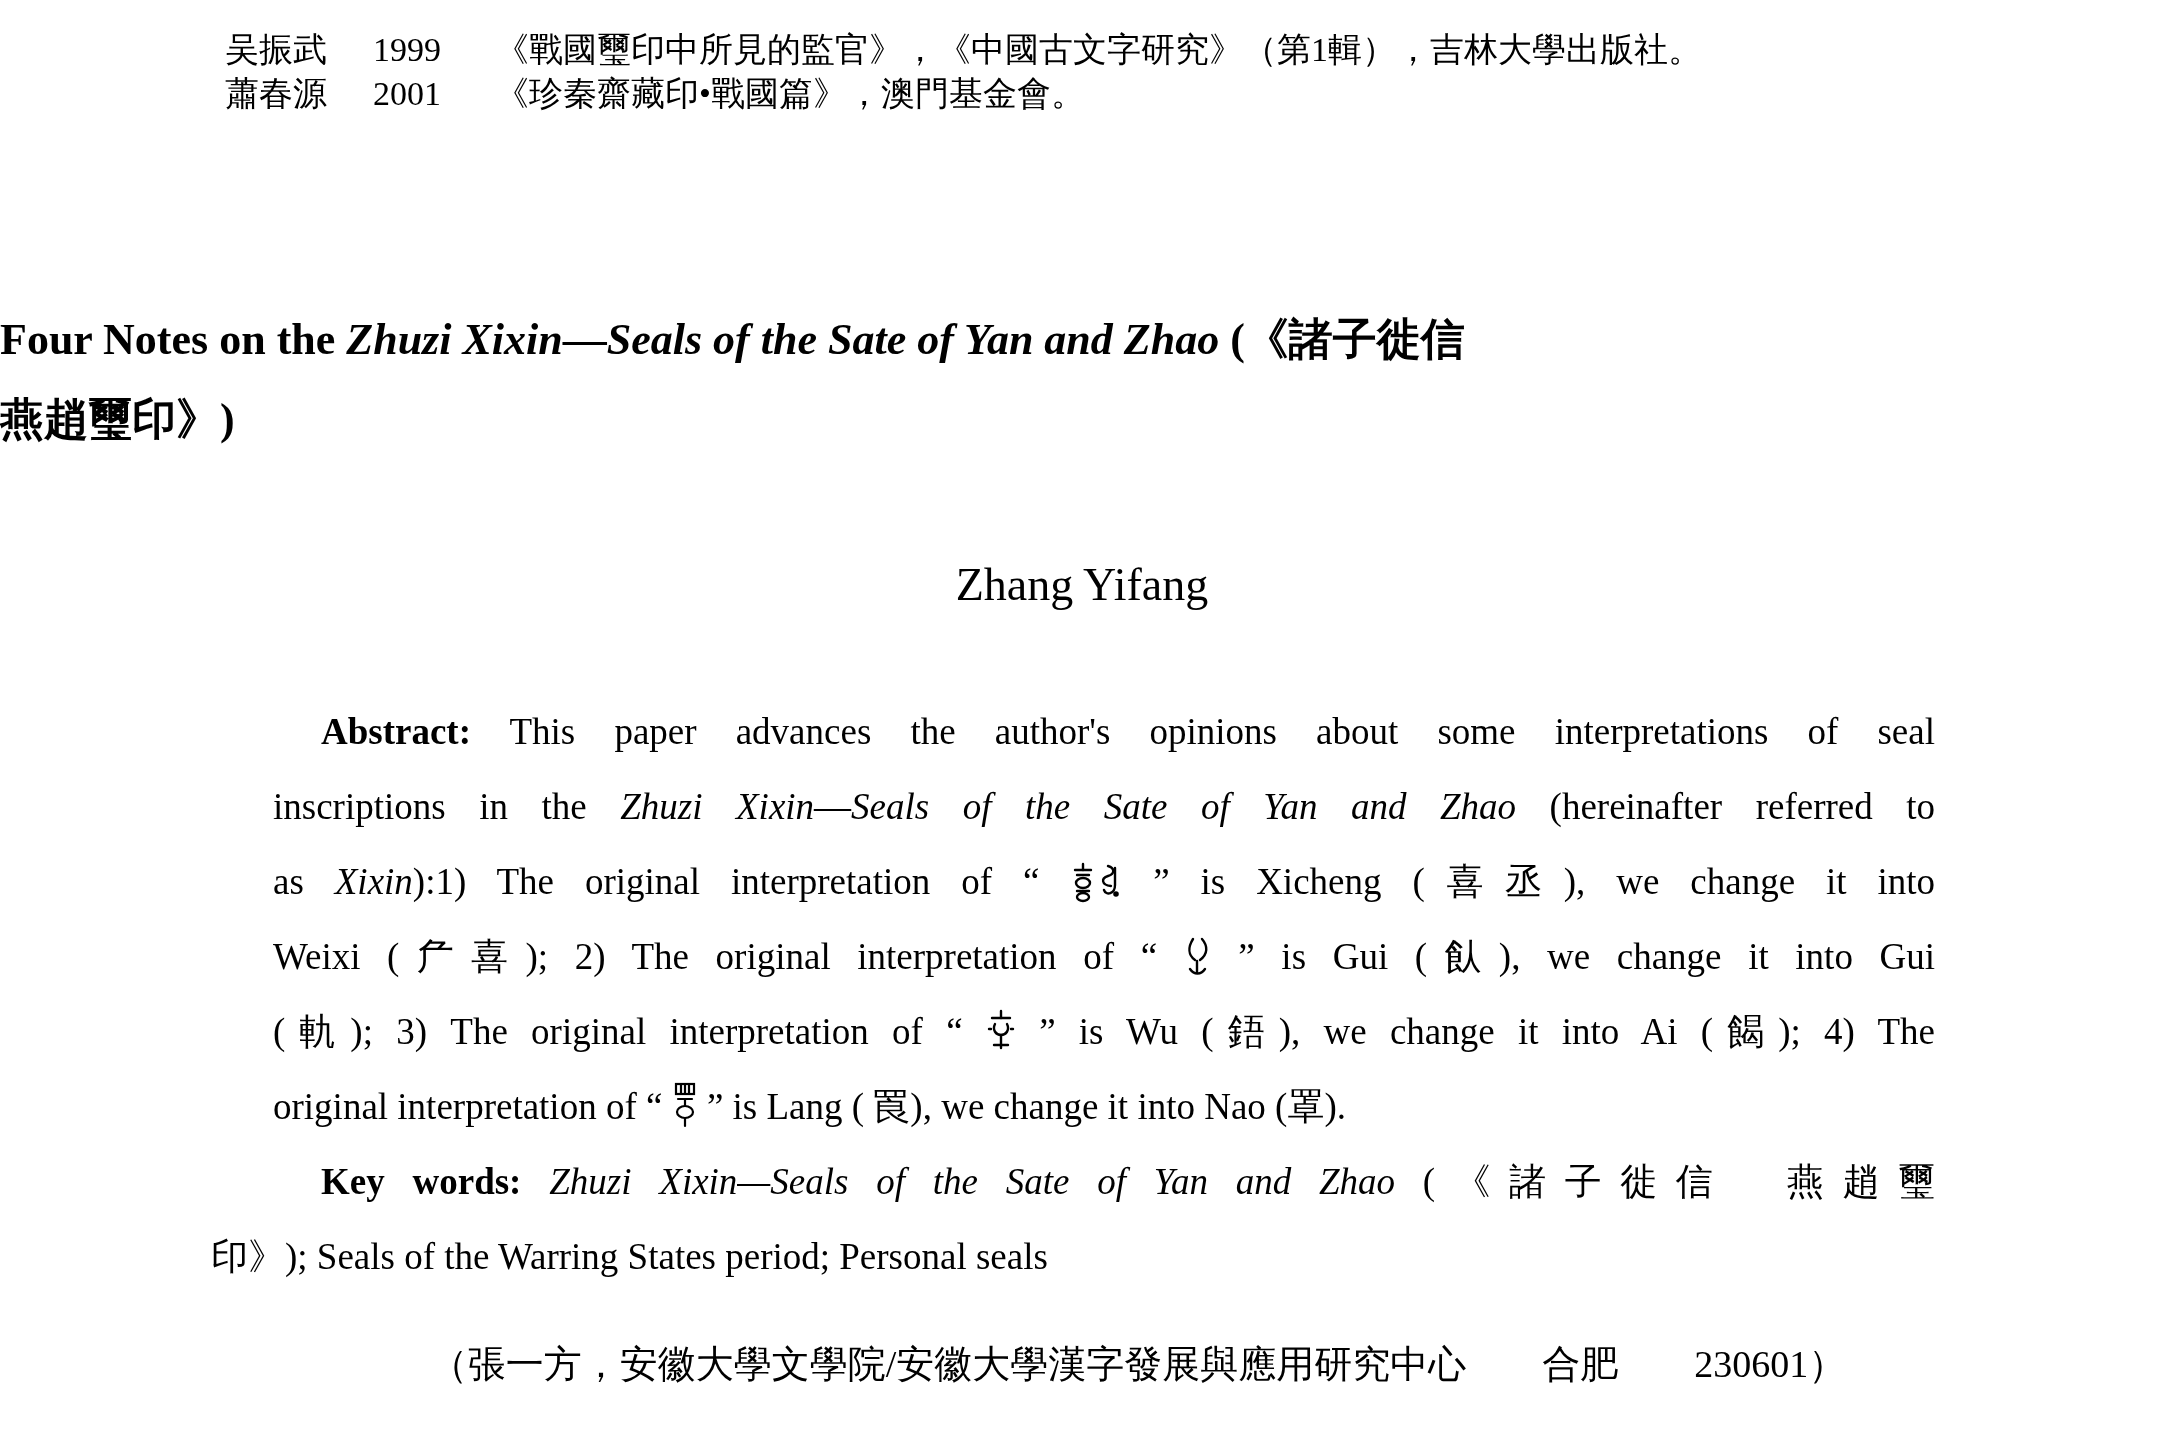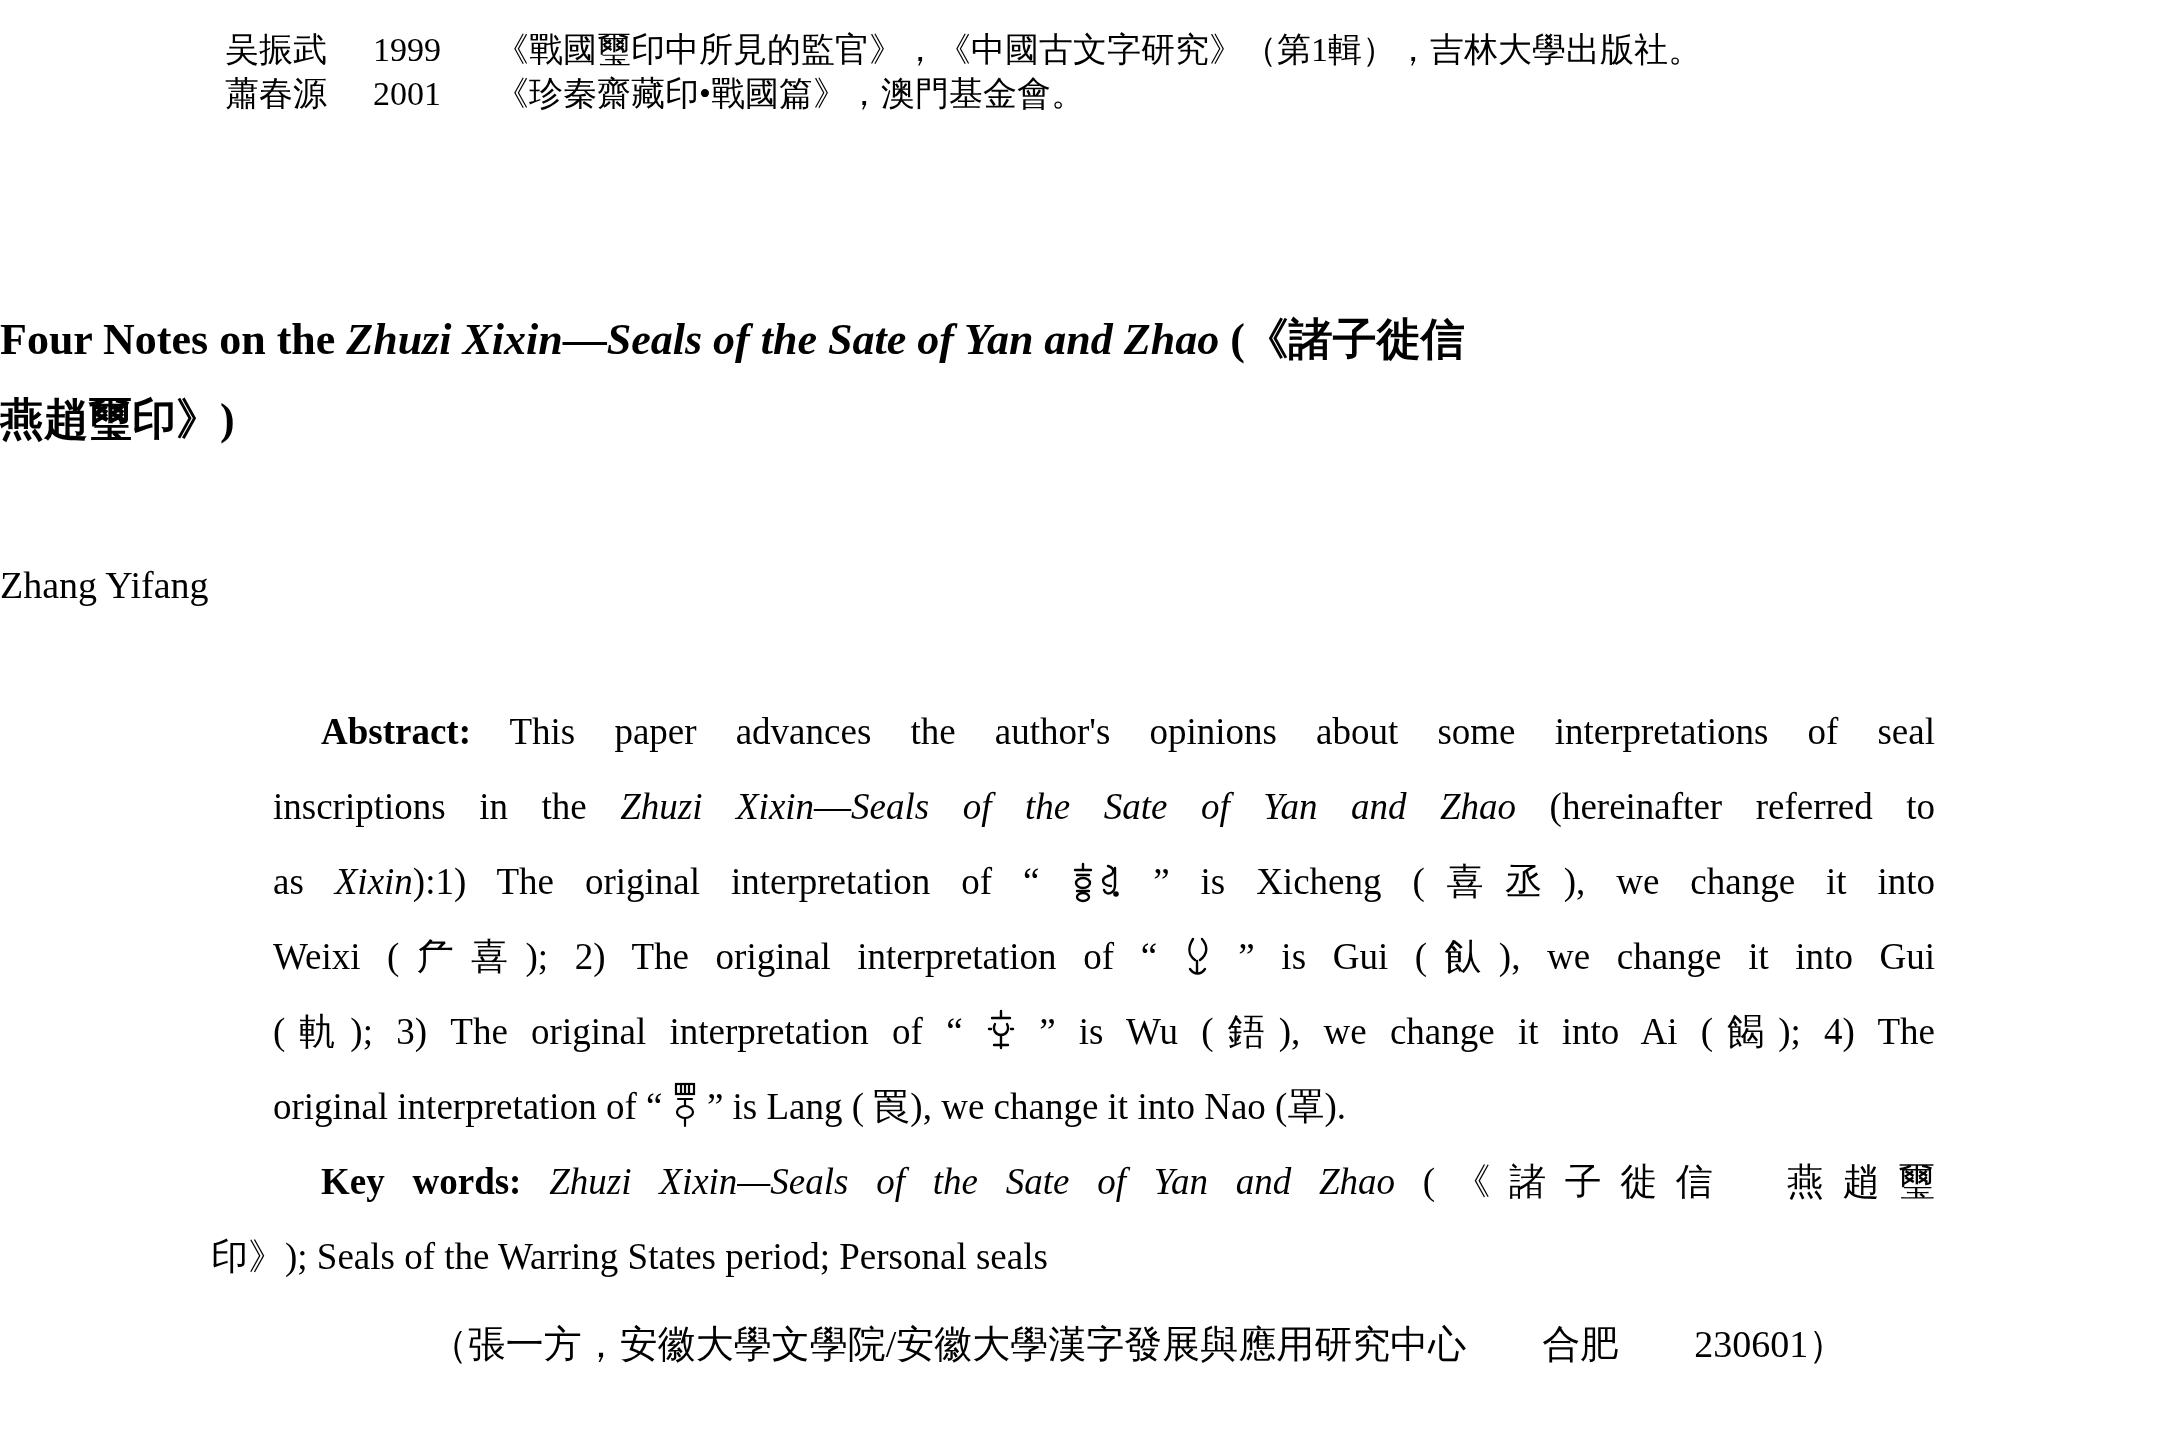--- a/index.html
+++ b/index.html
@@ -13,29 +13,29 @@
   .b{font-weight:bold;}
   .i{font-style:italic;}
   
   .bib{padding-top:28px;margin-left:225px;font-size:34px;}
   .bib-row{display:flex;align-items:baseline;height:44px;line-height:44px;white-space:nowrap;}
   .bib-year{margin-left:46px;margin-right:54px;}
   
   .title{margin-top:184px;text-align:left;font-size:44px;font-weight:bold;line-height:80px;}
   .title .i{font-style:italic;}
   
-  .author{margin-top:100px;font-size:38px;line-height:50px;}
+  .author{margin-top:100px;text-align:center;font-size:46px;line-height:50px;}
   
   .bodyblock{margin-left:273px;width:1662px;margin-top:84px;font-size:37px;}
   .tline{line-height:75px;text-align:justify;text-align-last:justify;}
   .tline.last{text-align:center;text-align-last:left;}
   .tline.indent{padding-left:48px;}
   .tline.hang{margin-left:-62px;width:1724px;}
   
-  .affil{margin-top:24px;text-align:center;padding-left:112px;font-size:38px;line-height:52px;}
+  .affil{margin-top:44px;text-align:center;padding-left:112px;font-size:38px;line-height:52px;}
   
   .seal{display:inline-block;vertical-align:-9px;}
   .seal svg{display:block;}
 </style>
 </head>
 <body>
 
 <div class="page">
 
   <div class="bib">

